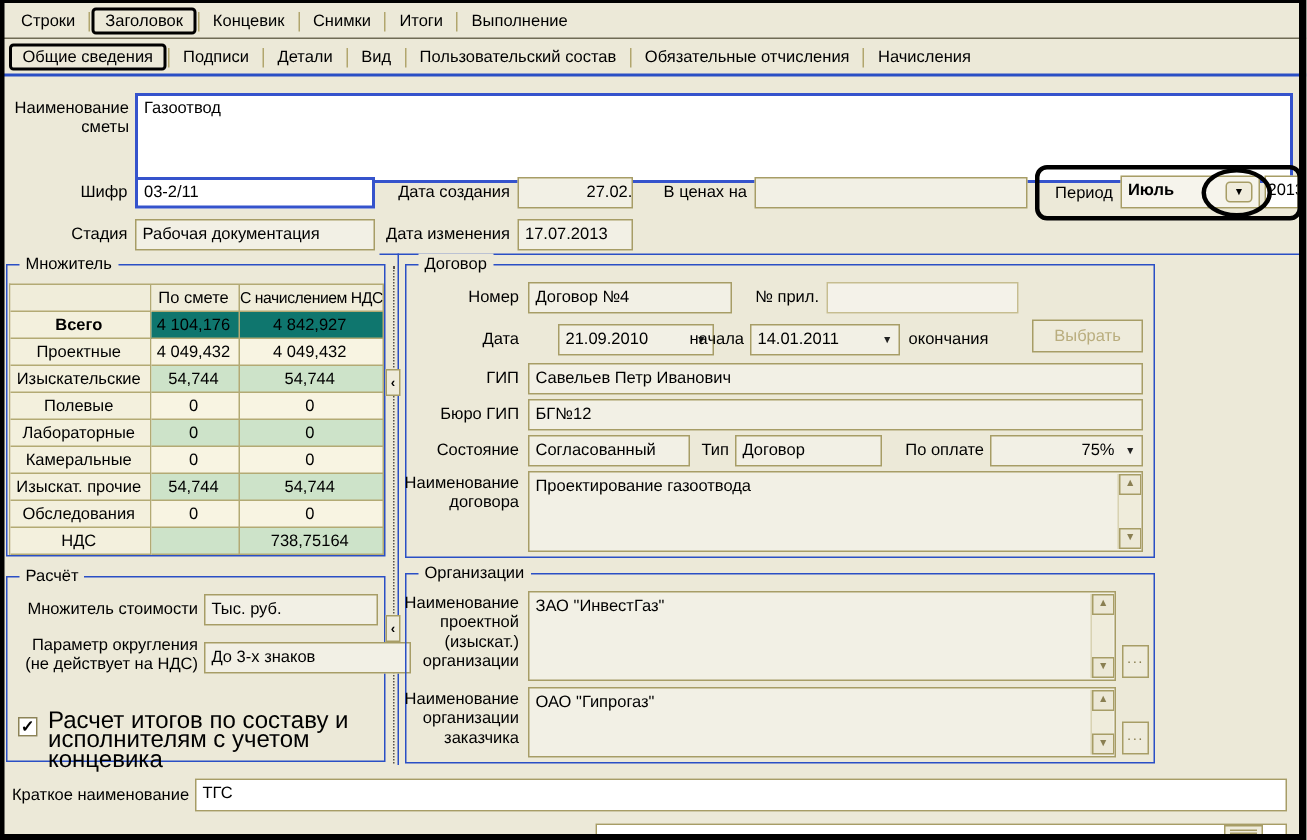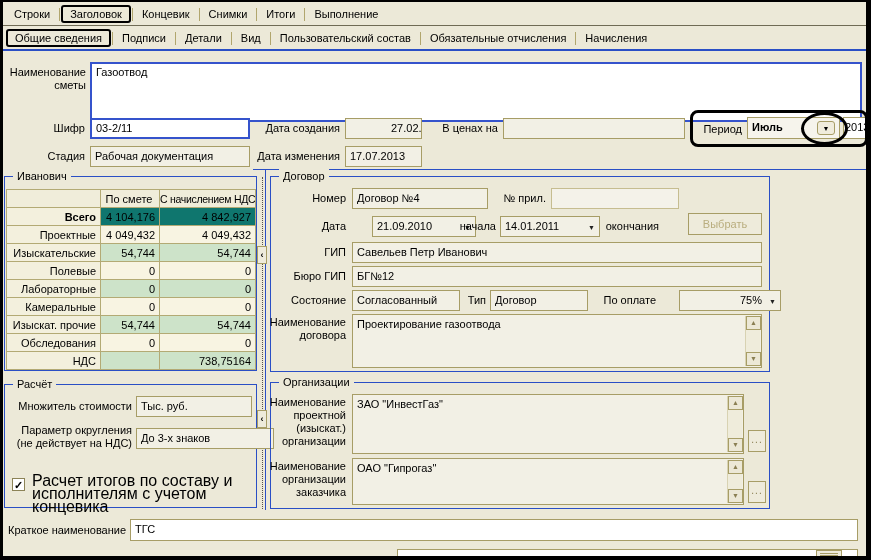--- a/index.html
+++ b/index.html
@@ -25,21 +25,21 @@
   .fld.blue{border:2px solid #3553cc;background:#fff;padding:2px 4px;}
   .fld.dis{background:#f4f2e9;border-color:#c6bd90;}
   .dd{position:absolute;right:4px;top:50%;transform:translateY(-50%);font-size:7px;color:#222;}
   .btn{position:absolute;border:1px solid #a79d66;background:#eeebdb;text-align:center;line-height:20px;}
   .btn.disabled{color:#b9ad7e;}
   .grp{position:absolute;border:1px solid #2a4fc5;}
   .legend{position:absolute;top:-8px;left:8px;background:#ece9d8;padding:0 4px;line-height:14px;white-space:nowrap;}
   
   .costtbl{position:absolute;left:6px;top:189px;width:250px;border-left:1px solid #b3aa74;border-top:1px solid #b3aa74;}
   .crow{display:flex;height:18px;}
-  .ccell{border-right:1px solid #b3aa74;border-bottom:1px solid #b3aa74;padding:2px 4px 0 2px;white-space:nowrap;overflow:hidden;text-align:right;line-height:14px;}
+  .ccell{border-right:1px solid #b3aa74;border-bottom:1px solid #b3aa74;padding:2px 4px 0 2px;white-space:nowrap;overflow:hidden;text-align:center;line-height:14px;}
   .c1{width:94px;background:#f3f0dd;}
   .c2{width:59px;}
   .c3{width:96px;}
   .hdr .c1,.hdr .c2,.hdr .c3{background:#f0edda;text-align:center;}
   .hdr .c3{font-size:10.5px;letter-spacing:-0.3px;padding-left:0;padding-right:0;}
   .vtotal{background:#0f766e;}
   .vcream{background:#f8f4e2;}
   .vgreen{background:#cde3c9;}
   .bold{font-weight:bold;}
   
@@ -125,21 +125,21 @@
   <div class="fld" style="left:345px;top:146px;width:77px;height:21px;">17.07.2013</div>
 
   <div class="blueline" style="left:253px;top:169px;width:613px;height:1px;"></div>
   <div class="blueline" style="left:265px;top:169px;width:1px;height:341px;"></div>
 
   <div class="split"></div>
   <div class="splbtn" style="top:246px;"><span>‹</span></div>
   <div class="splbtn" style="top:410px;"><span>‹</span></div>
 
   <div class="grp" style="left:4px;top:176px;width:253px;height:195px;">
-    <span class="legend">Иванович</span>
+    <span class="legend">Множитель</span>
   </div>
   <div class="costtbl">
     <div class="crow hdr">
       <div class="ccell c1"></div>
       <div class="ccell c2">По смете</div>
       <div class="ccell c3">С начислением НДС</div>
     </div>
     <div class="crow">
       <div class="ccell c1 bold">Всего</div>
       <div class="ccell c2 vtotal">4 104,176</div>
@@ -212,21 +212,21 @@
   <div class="fld" style="left:352px;top:242px;width:410px;height:21px;">Савельев Петр Иванович</div>
 
   <div class="lbl" style="left:246px;top:270px;width:100px;">Бюро ГИП</div>
   <div class="fld" style="left:352px;top:266px;width:410px;height:21px;">БГ№12</div>
 
   <div class="lbl" style="left:246px;top:294px;width:100px;">Состояние</div>
   <div class="fld" style="left:352px;top:290px;width:108px;height:21px;">Согласованный</div>
   <div class="lbl" style="left:462px;top:294px;width:24px;">Тип</div>
   <div class="fld" style="left:490px;top:290px;width:98px;height:21px;">Договор</div>
   <div class="lbl" style="left:594px;top:294px;width:62px;">По оплате</div>
-  <div class="fld" style="left:660px;top:290px;width:102px;height:21px;text-align:right;padding-right:18px;margin-left:19px;">
+  <div class="fld" style="left:660px;top:290px;width:102px;height:21px;text-align:right;padding-right:18px;">
     <span>75%</span>
     <span class="dd">▼</span>
   </div>
 
   <div class="lbl ml" style="left:264px;top:316px;width:82px;">Наименование договора</div>
   <div class="ta" style="left:352px;top:314px;width:410px;height:54px;">
     <span>Проектирование газоотвода</span>
     <div class="sb">
       <div class="sbbtn sbup">▲</div>
       <div class="sbbtn sbdn">▼</div>

